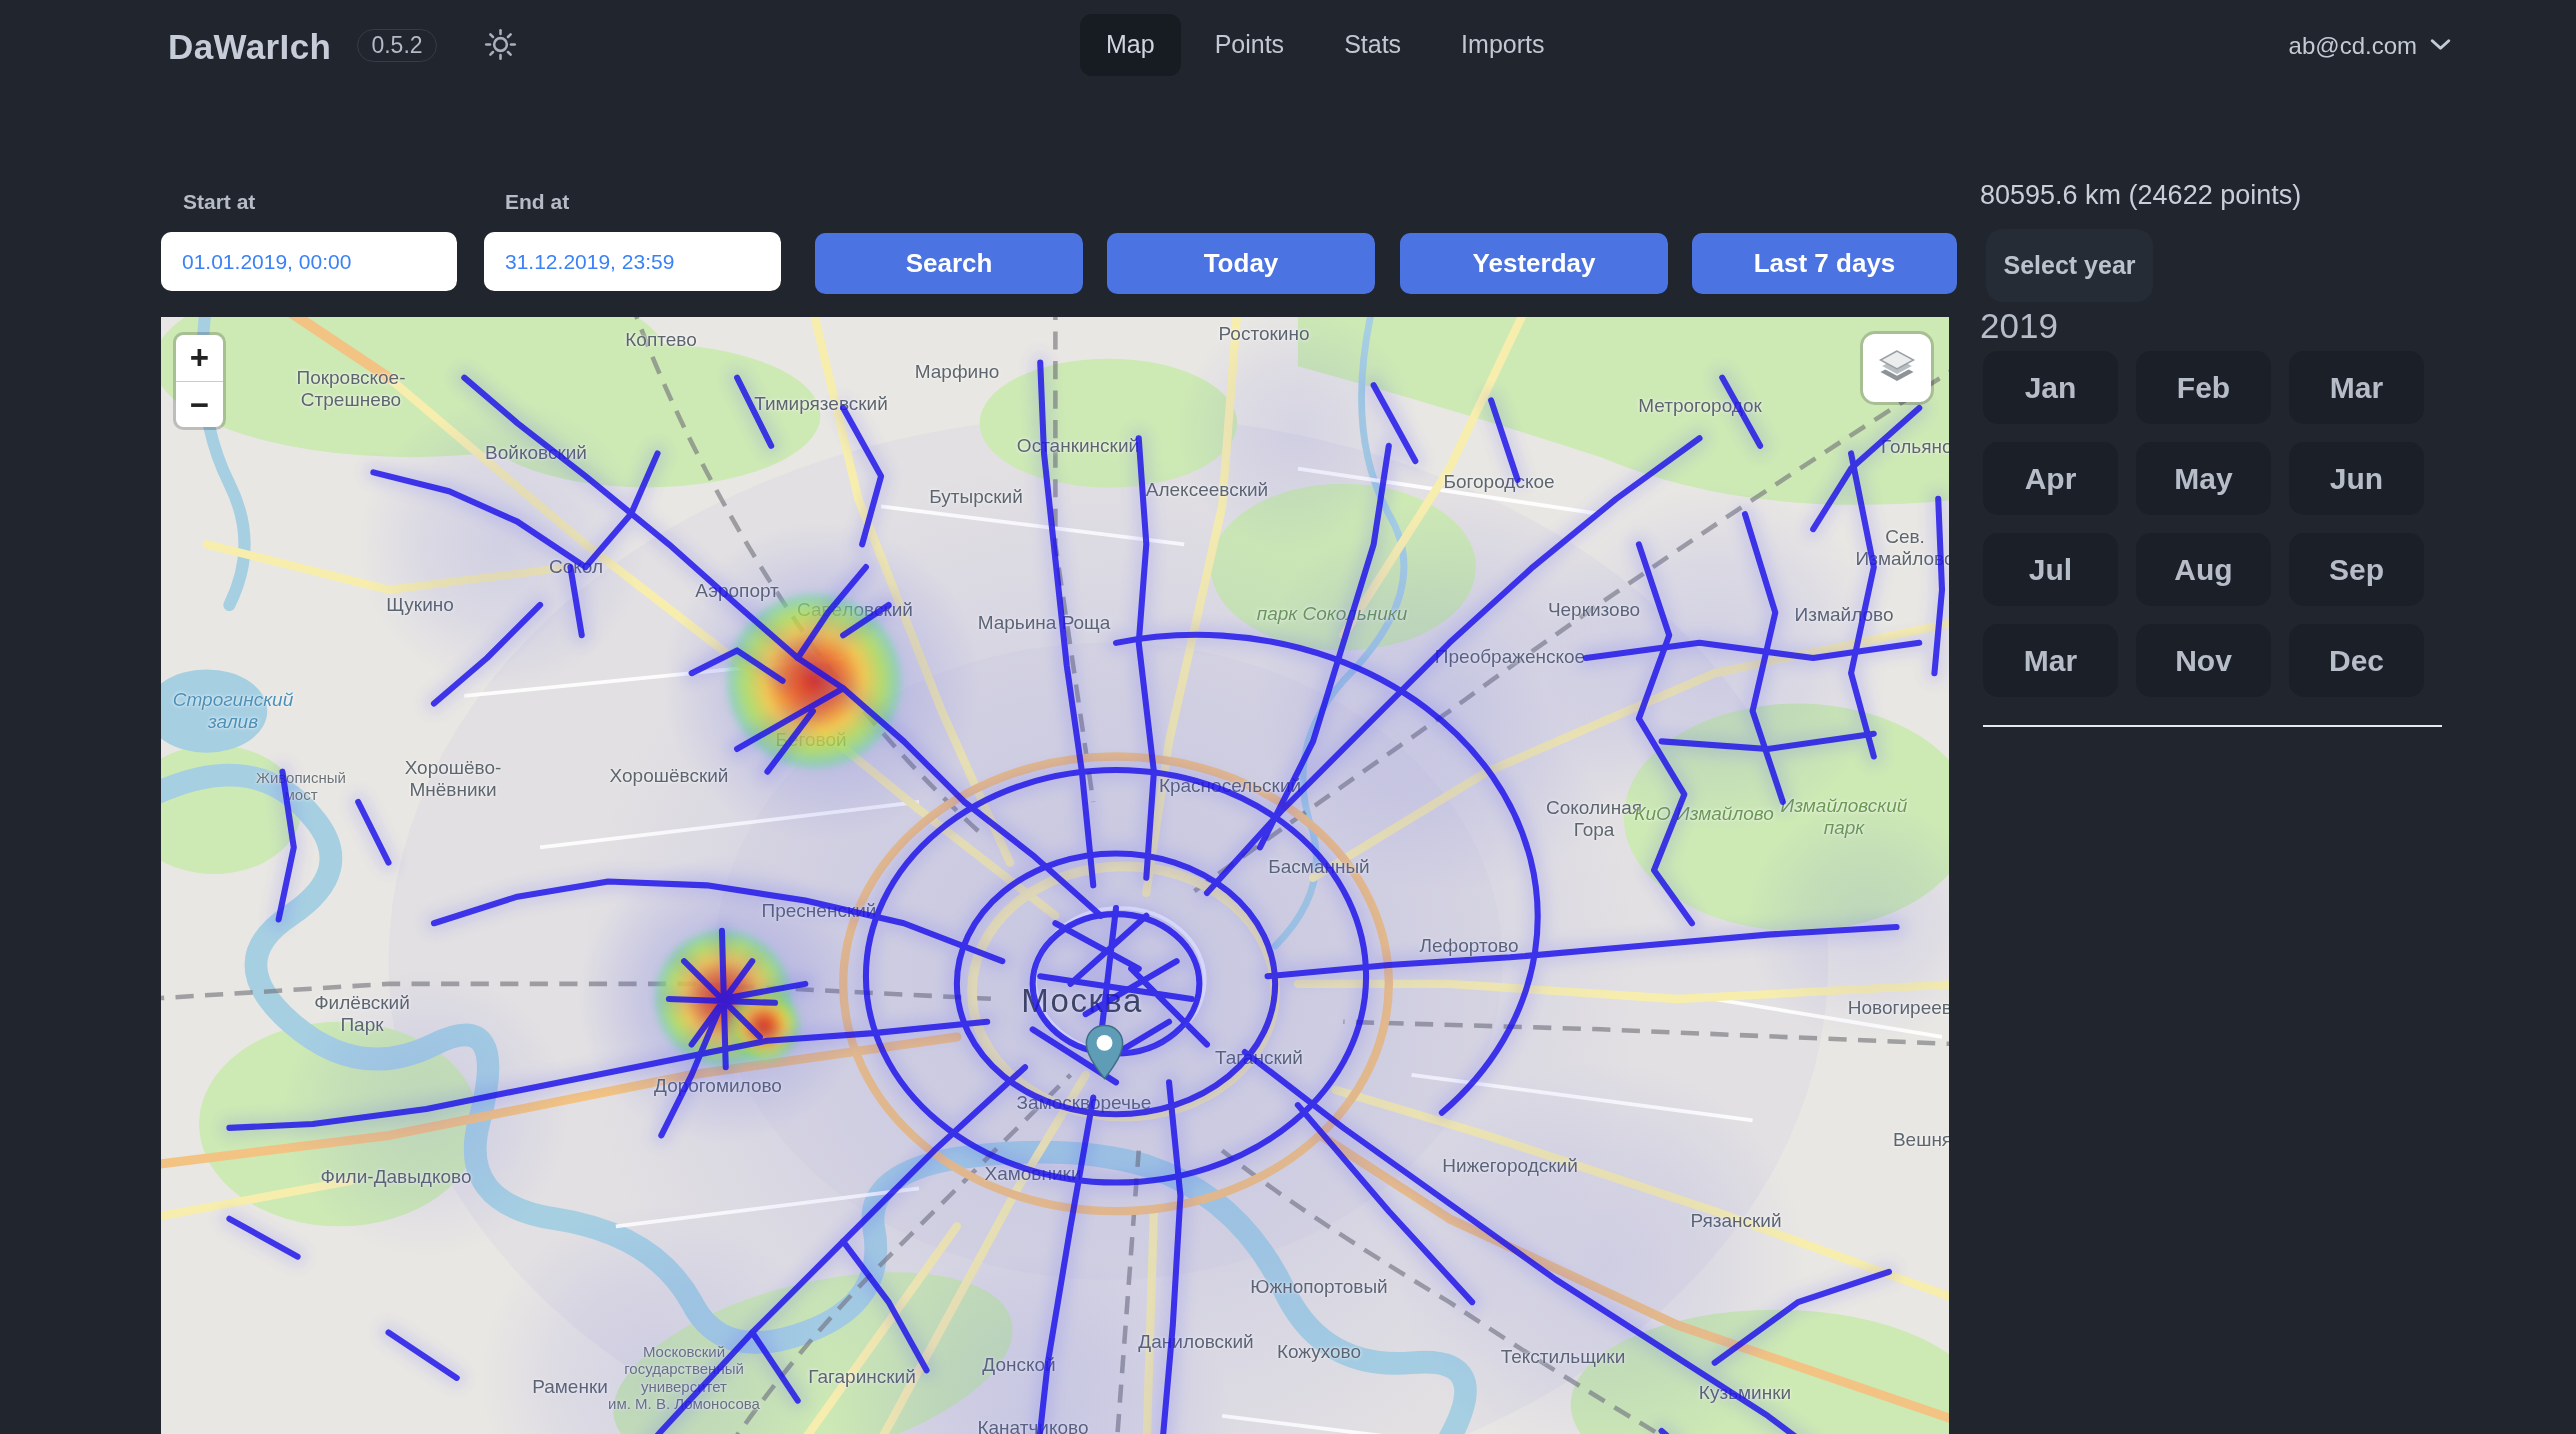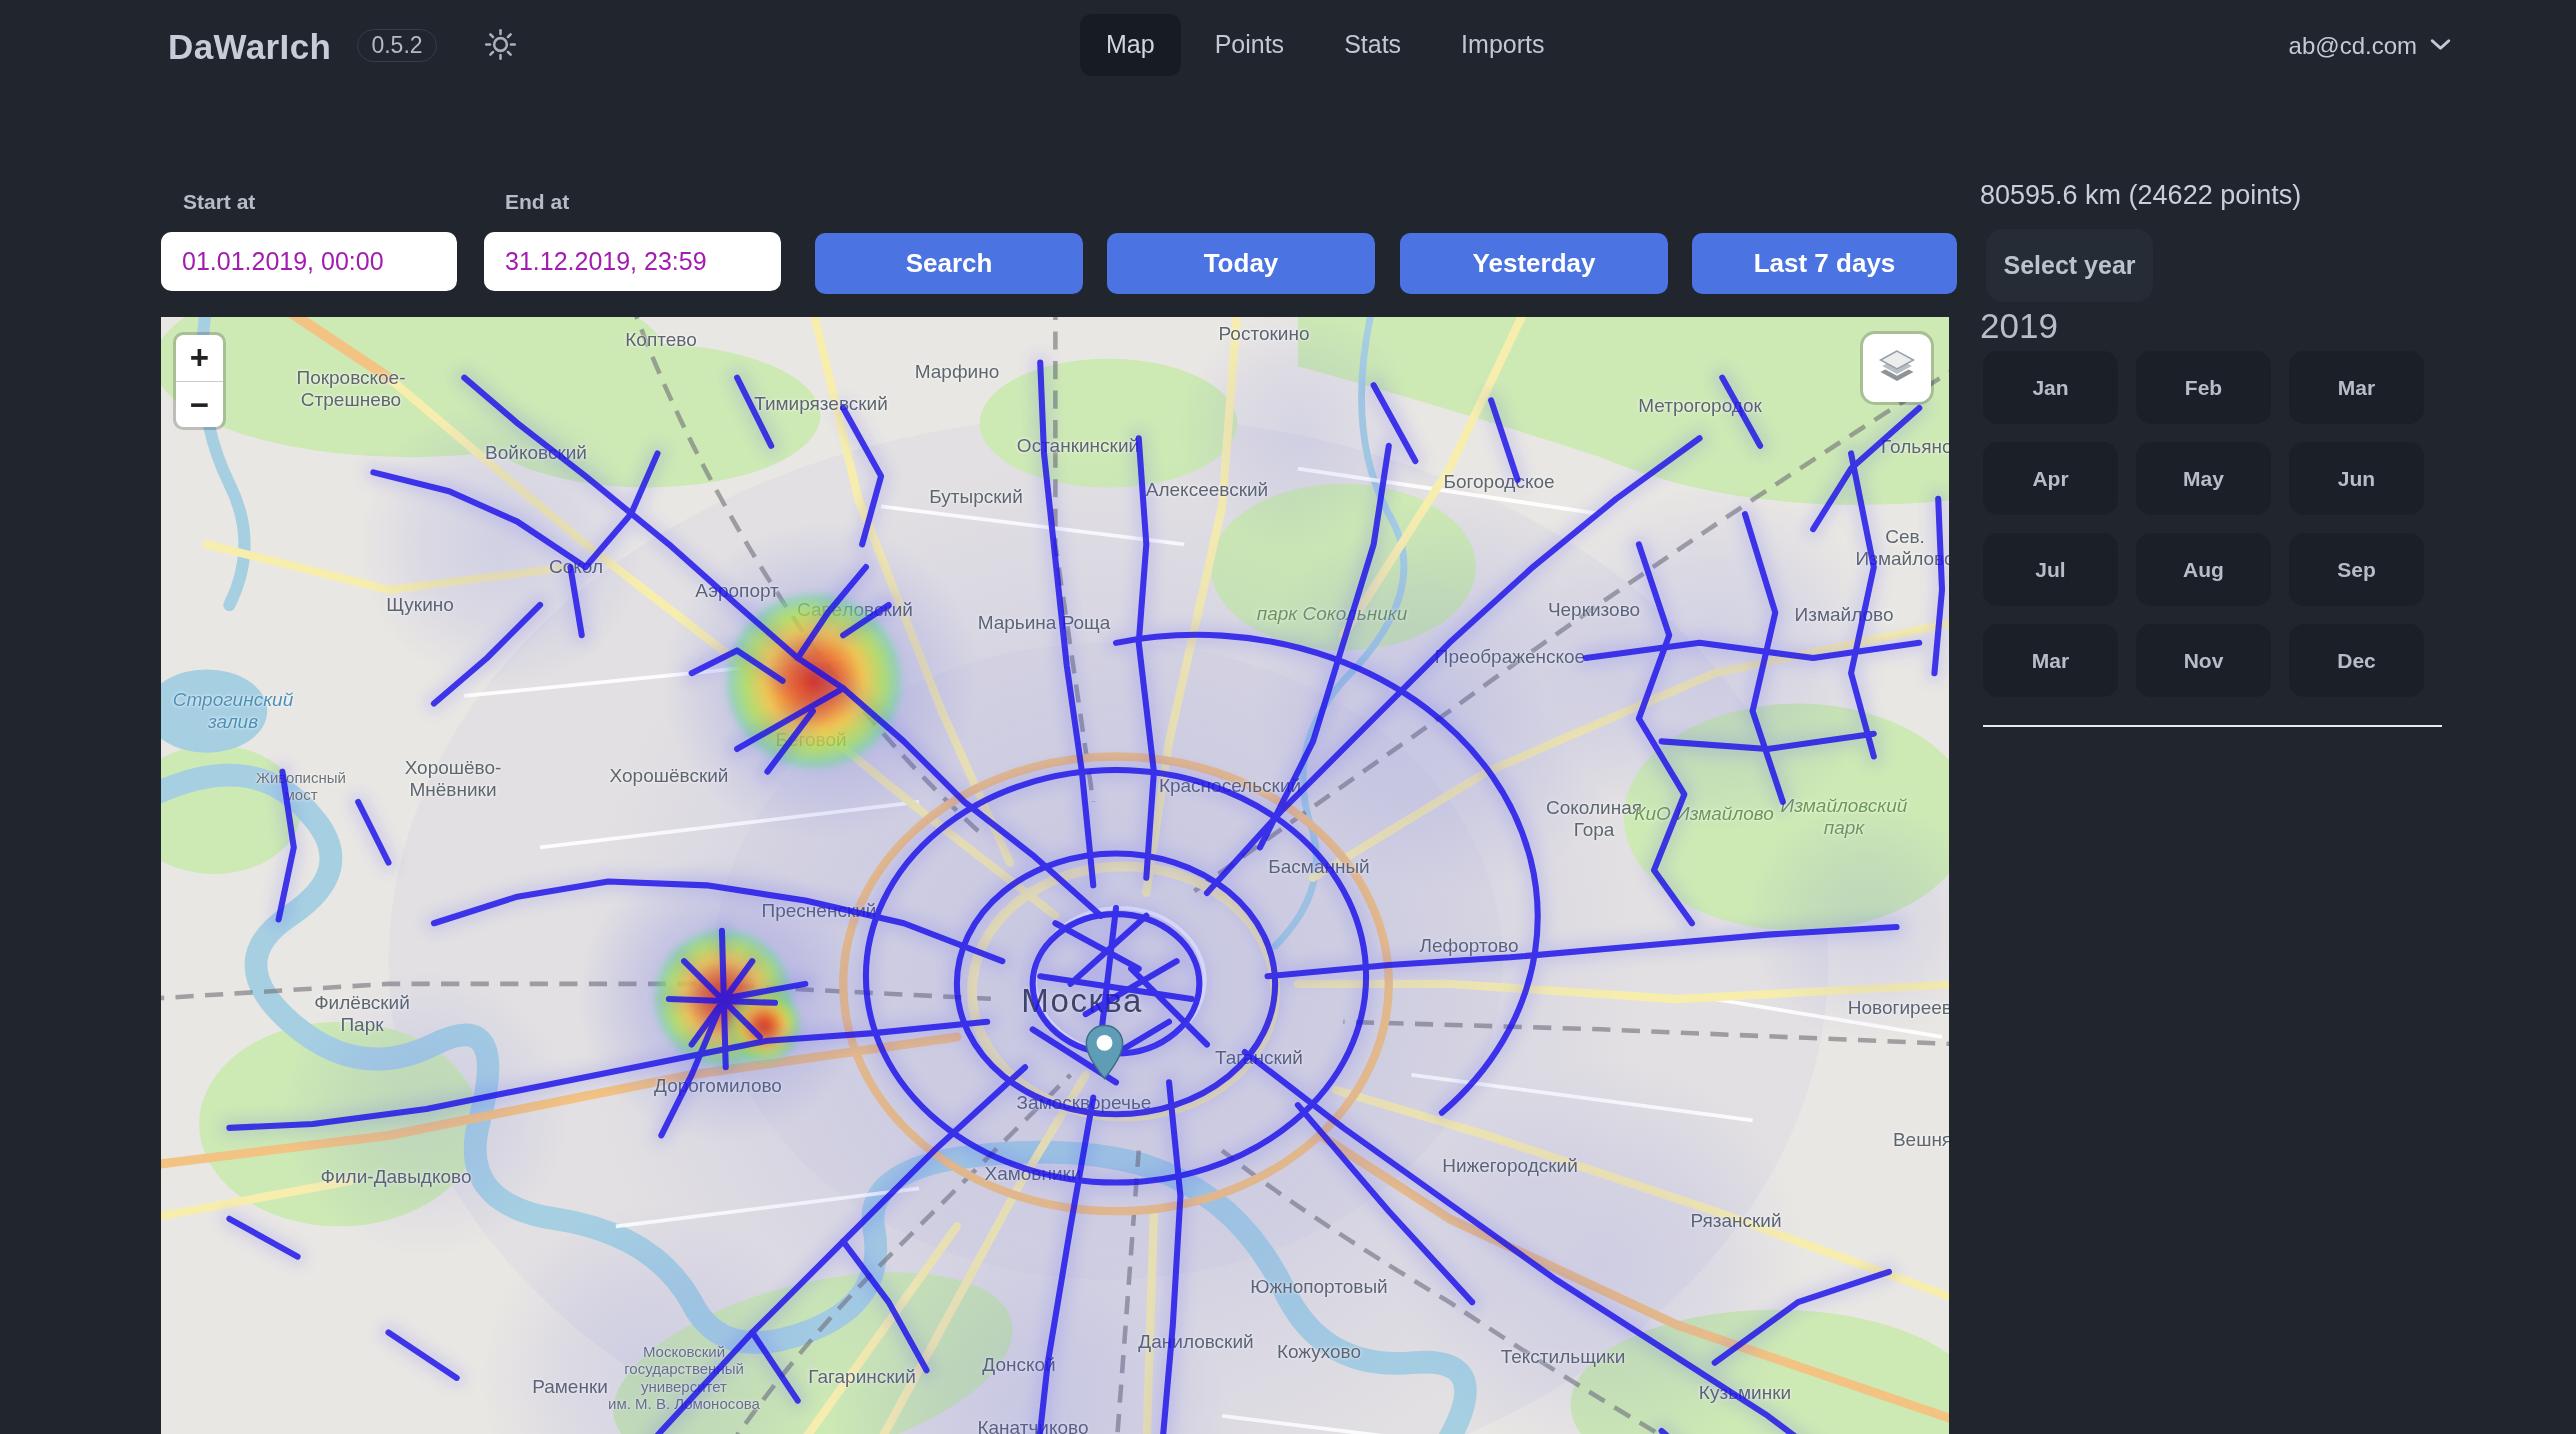--- a/index.html
+++ b/index.html
@@ -19,32 +19,32 @@
   .theme-toggle { position:absolute; left:484px; top:29px; width:33px; height:33px; display:flex; align-items:center; justify-content:center; cursor:pointer; }
   .tabs { position:absolute; left:1080px; top:13.6px; display:flex; align-items:center; gap:8px; }
   .tab { height:62px; padding:0 26px; display:flex; align-items:center; border-radius:12px; font-size:25px; color:#c2c8d2; cursor:pointer; }
   .tab.active { background:#171c23; color:#cfd4de; }
   .user-menu { position:absolute; right:124px; top:0; height:91px; display:flex; align-items:center; gap:12px; cursor:pointer; }
   .user-email { font-size:24px; color:#c3cad4; }
 
   
   .field-label { position:absolute; font-size:21px; font-weight:700; color:#b5bcc6; top:190px;margin-left:20px; }
   .date-input { position:absolute; top:232px; height:59px; background:#ffffff; border:none; border-radius:10.6px;
-      font-size:25px; color:#a21caf; padding:0 21px; font-family:"Liberation Sans",sans-serif; }
+      font-size:21px; color:#3b82f6; padding:0 21px; font-family:"Liberation Sans",sans-serif; }
   .btn-blue { position:absolute; top:233px; height:61px; border:none; border-radius:10.6px; background:#4b73e2;
       color:#ffffff; font-size:26px; font-weight:600; font-family:"Liberation Sans",sans-serif; cursor:pointer;margin-left:8px; }
 
   
   .sidebar-stats { position:absolute; left:1980px; top:180px; font-size:27px; color:#c9cfd9; }
   .select-year-btn { position:absolute; left:1986px; top:229px; width:167px; height:73px; border:none; border-radius:16.7px;
       background:#262c36; color:#bcc2cc; font-size:25px; font-weight:600; font-family:"Liberation Sans",sans-serif; cursor:pointer; }
   .year-heading { position:absolute; left:1980px; top:306px; font-size:35px; font-weight:500; color:#b6bdc8; }
   .months-grid { position:absolute; left:1983px; top:351px; width:441px;
       display:grid; grid-template-columns:repeat(3,135px); grid-auto-rows:73px; column-gap:18px; row-gap:18px; }
-  .month-btn { border:none; border-radius:15px; background:#1a1f28; color:#b6bdc8; font-size:21px; font-weight:600;
+  .month-btn { border:none; border-radius:15px; background:#1a1f28; color:#b6bdc8; font-size:30px; font-weight:600;
       font-family:"Liberation Sans",sans-serif; cursor:pointer; }
   .sidebar-divider { position:absolute; left:1983px; top:725px; width:459px; height:1.5px; background:#e6e9ed; }
 
   
   .map { position:absolute; left:161px; top:317px; width:1788px; height:1117px; background:#e9e7e3; overflow:hidden; cursor:grab; }
   .map svg.base, .map svg.tracks { position:absolute; left:0; top:0; }
   .map-label { position:absolute; transform:translate(-50%,-50%); font-size:19px; color:#5d656d; white-space:pre-line;
       text-align:center; line-height:1.15; text-shadow:0 0 4.5px rgba(255,255,255,.8), 0 0 1.5px rgba(255,255,255,.9); pointer-events:none; }
   .map-label.city { font-size:33px; color:#3c4248; letter-spacing:1.5px; }
   .map-label.park { color:#6b9a51; font-style:italic; }

